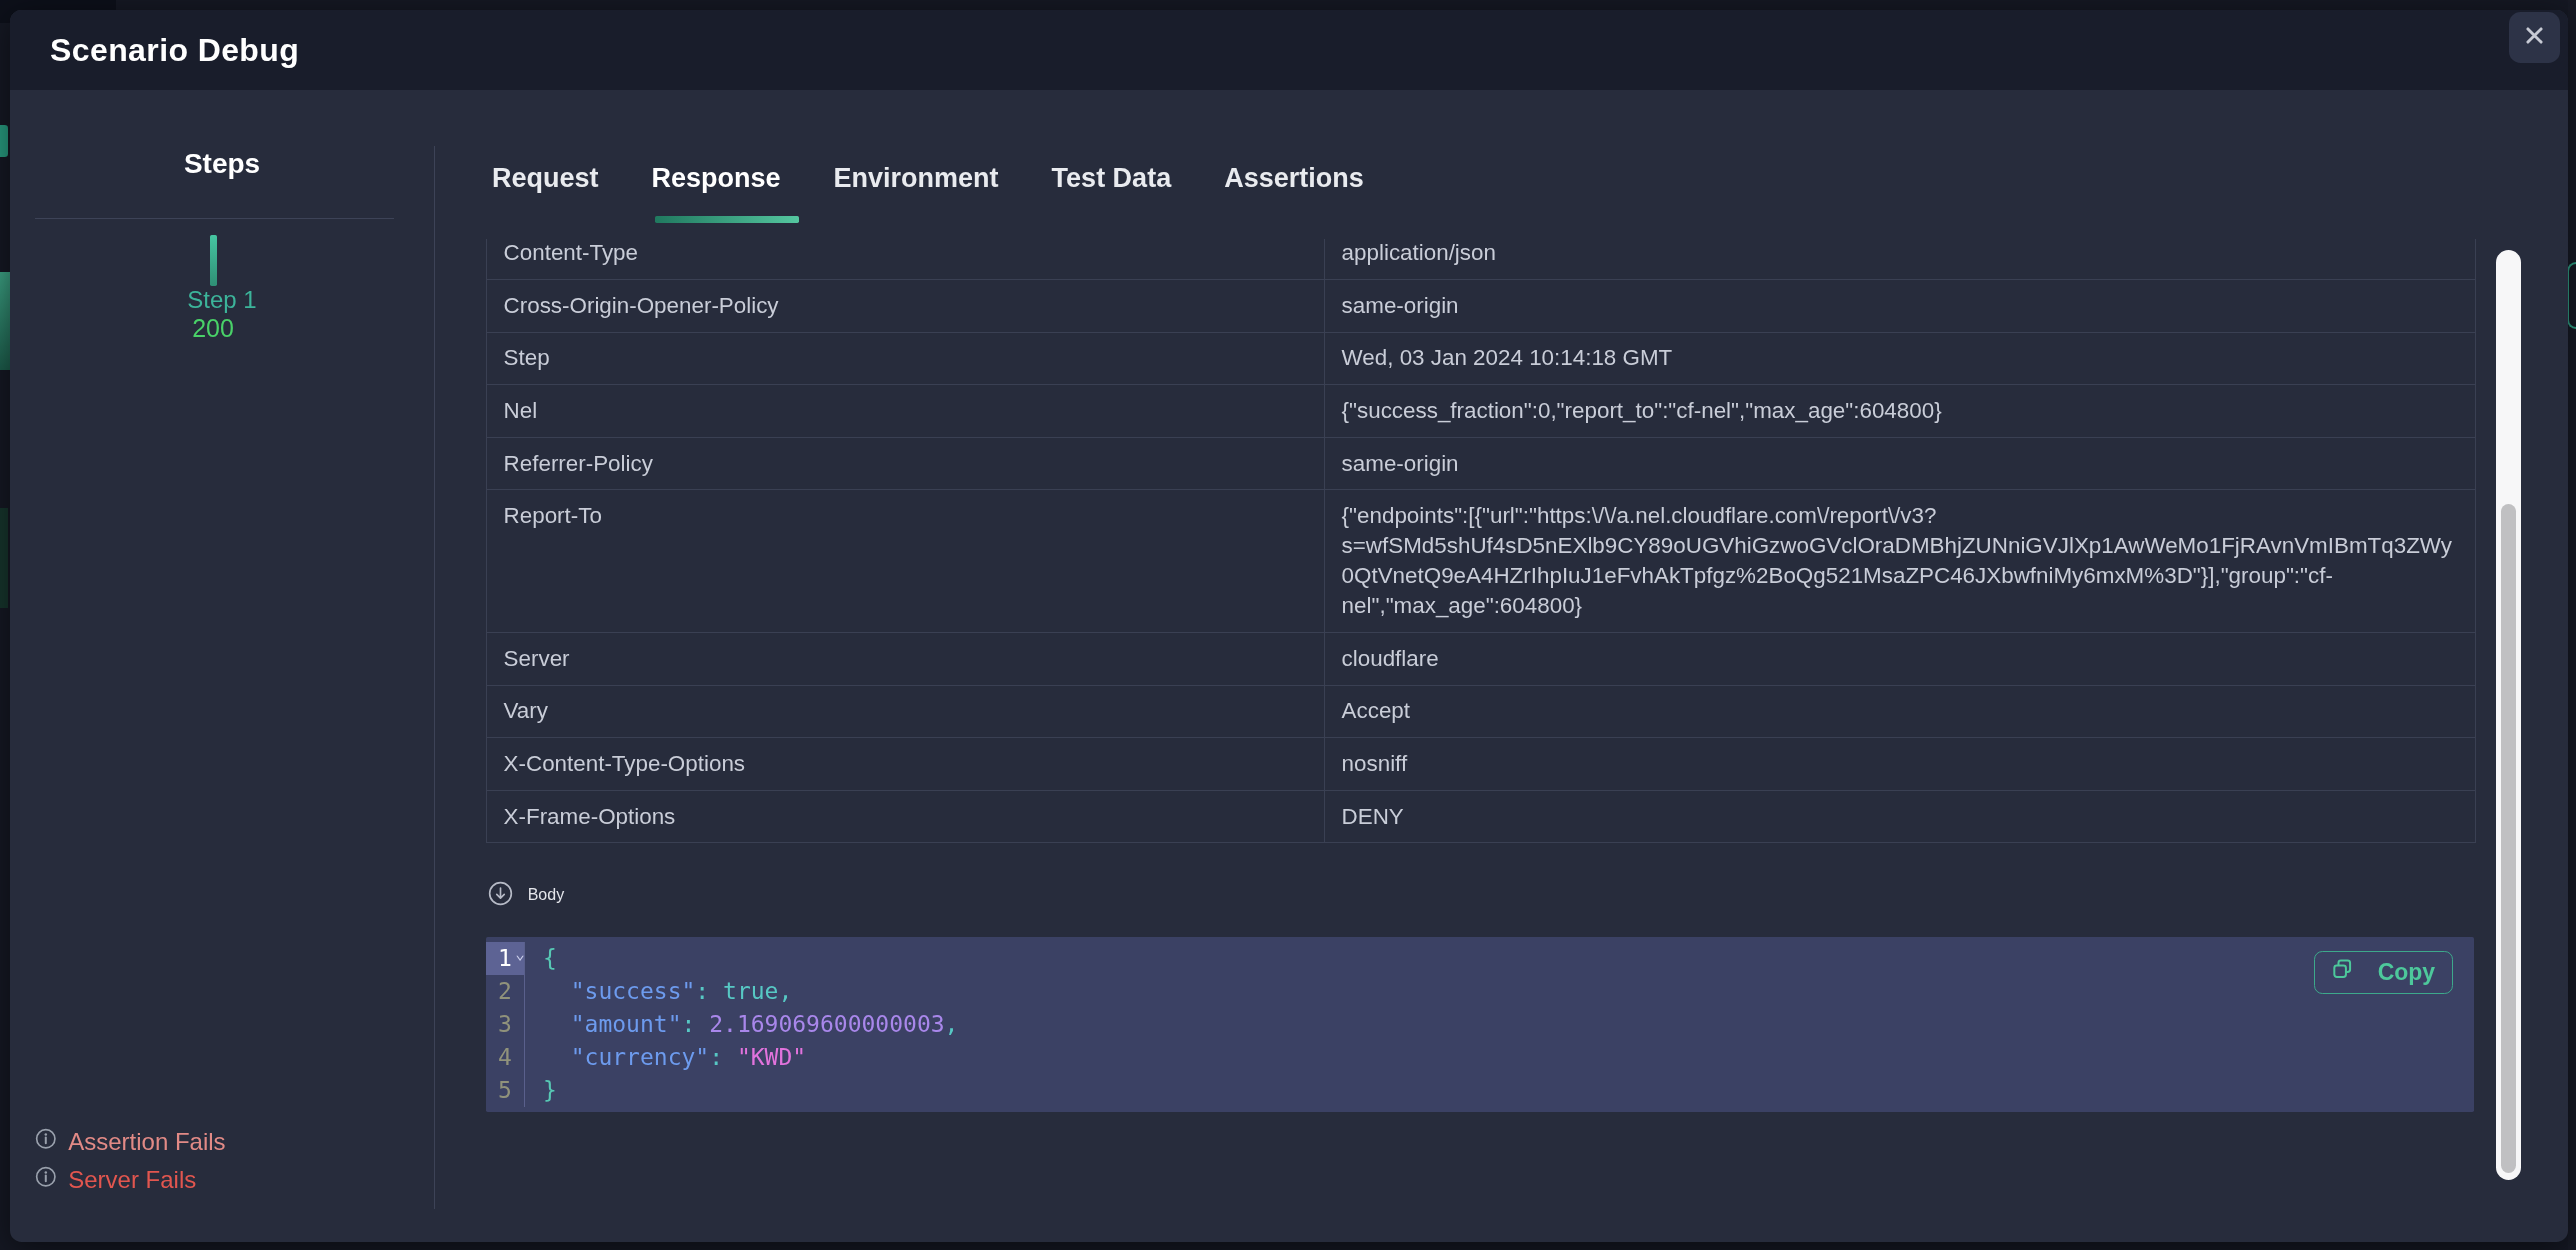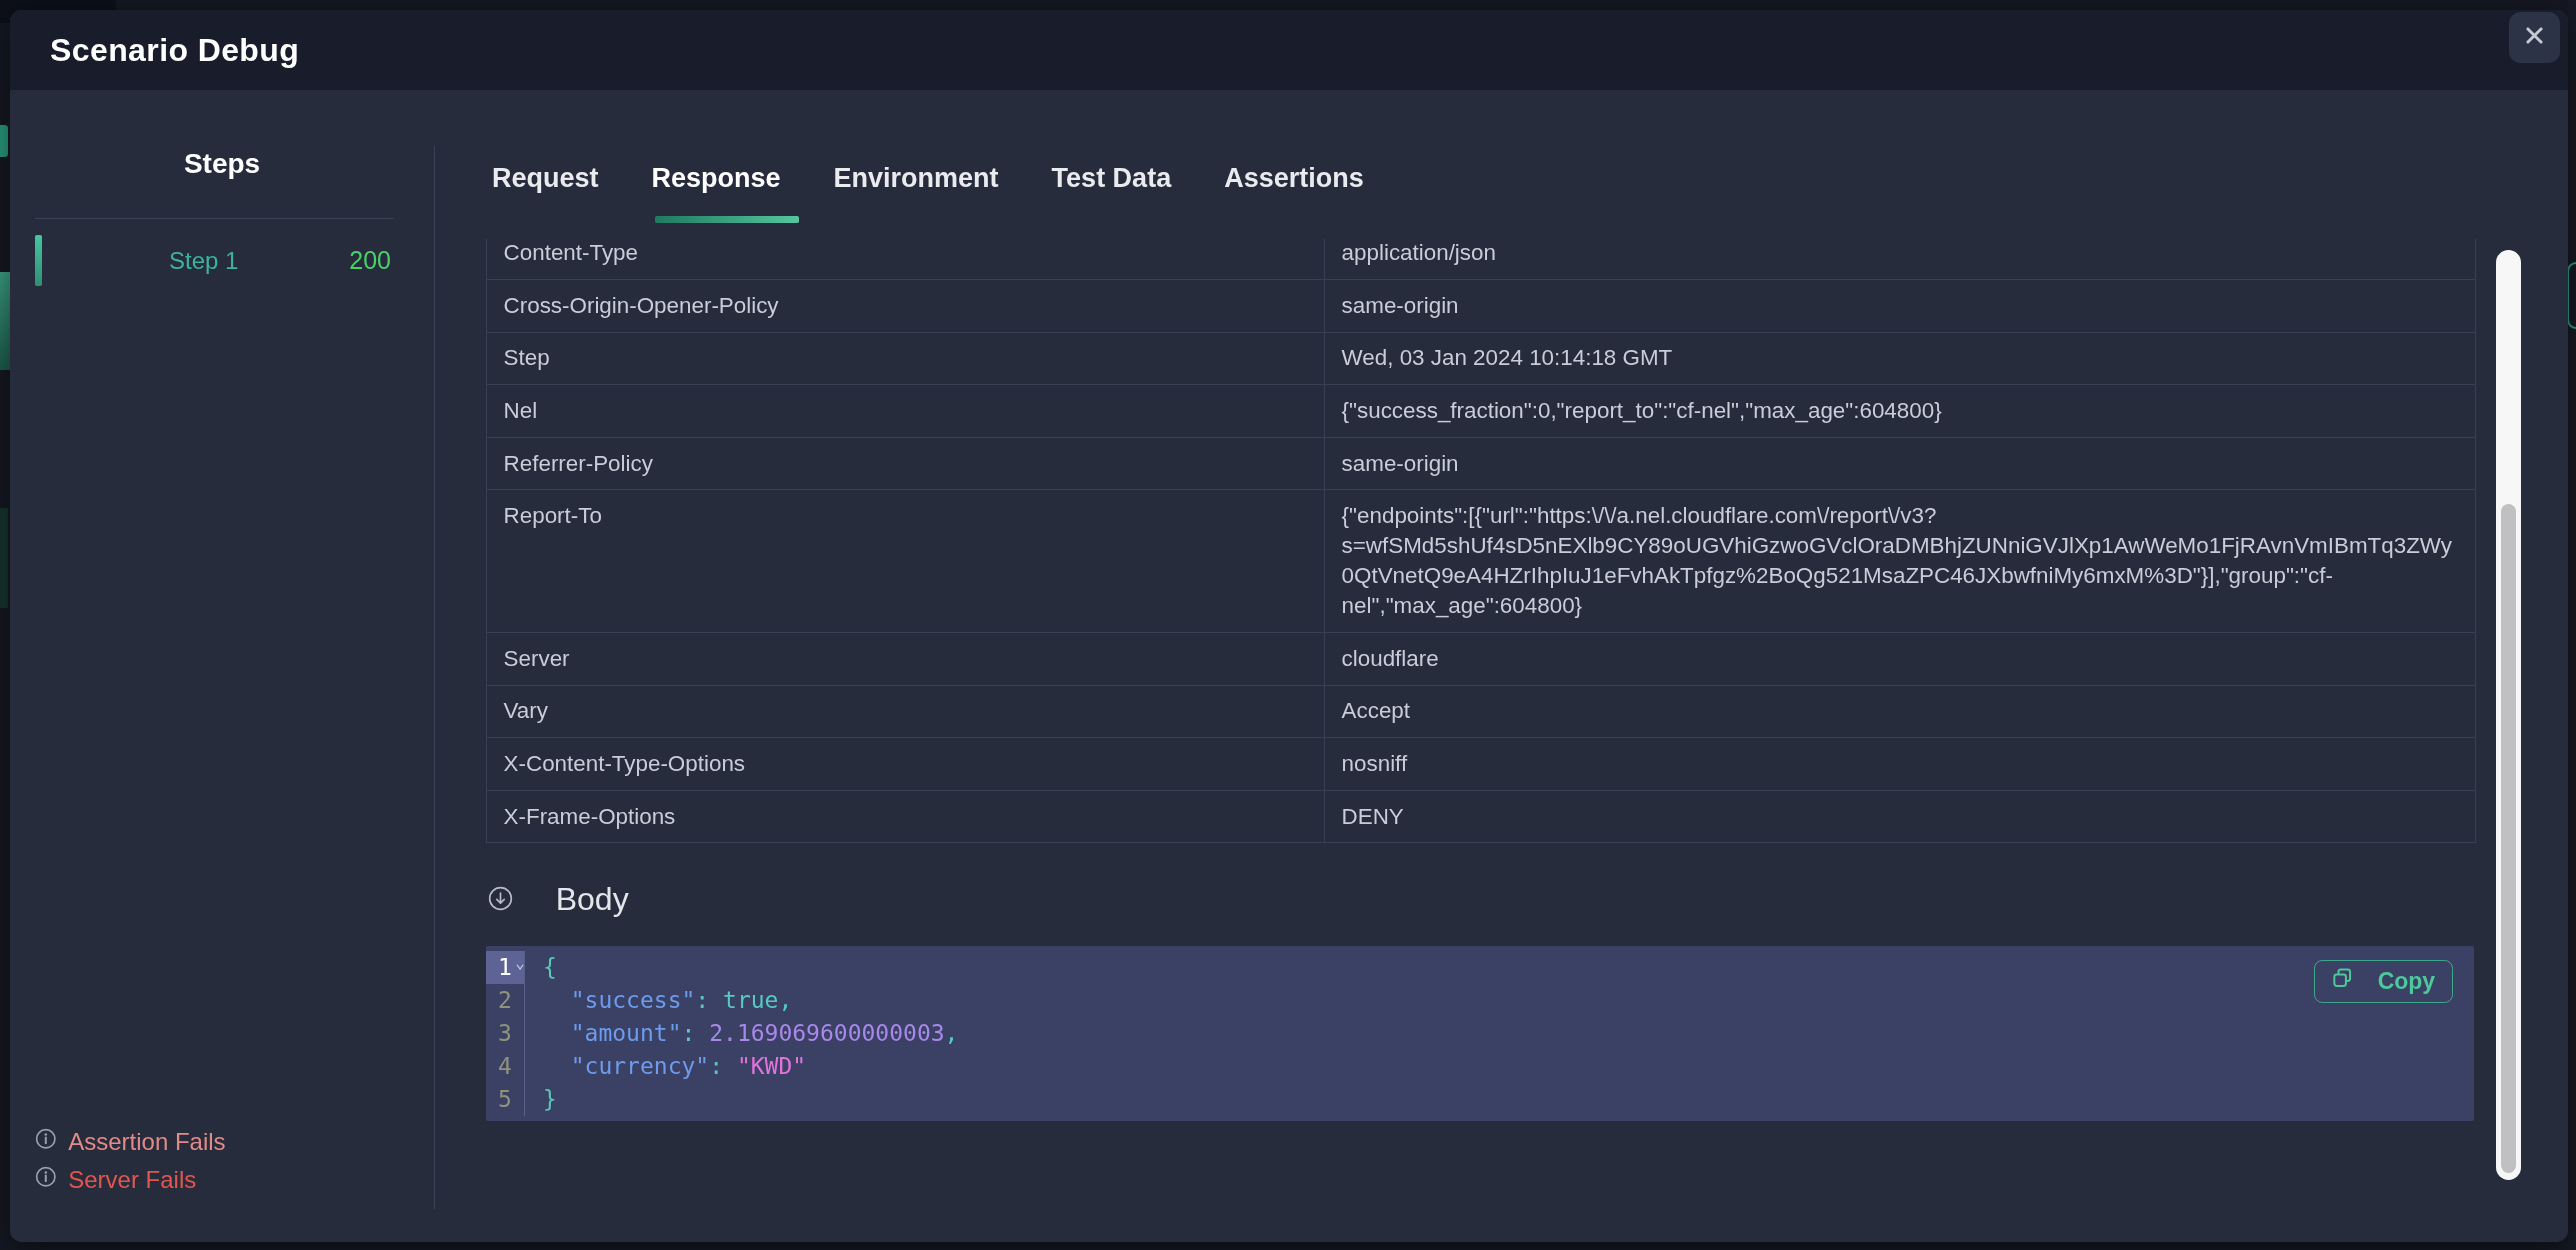--- a/index.html
+++ b/index.html
@@ -18,21 +18,21 @@
   .modal-header{height:80px;background:#191d2b;display:flex;align-items:center;padding-left:40px;}
   .modal-title{font-size:32px;font-weight:600;color:#ffffff;letter-spacing:0.4px;}
   .close-btn{position:absolute;top:1.7px;right:8.3px;width:51px;height:51px;border-radius:11.6px;background:#2d3347;
              display:flex;align-items:center;justify-content:center;cursor:pointer;border:none;}
 
   
   .sidebar{position:absolute;left:0;top:80px;bottom:0;width:424px;padding:0 25px;box-sizing:border-box;text-align:center;}
   .steps-title{margin-top:58px;font-size:28px;font-weight:600;color:#ffffff;}
   .sidebar-divider{margin-top:38px;height:0.8px;background:#3d4357;width:359px;}
   .steps-list{margin-top:16.6px;}
-  .step-item{display:flex;align-items:center;height:51px;cursor:pointer;}
+  .step-item{display:flex;align-items:center;height:51px;cursor:pointer;flex-direction:column;}
   .step-bar{width:6.6px;height:51px;border-radius:1.7px;background:linear-gradient(180deg,#46c5a1,#2f8f75);margin-right:16.6px;flex:none;}
   .step-label{font-size:24px;color:#3cb49a;flex:1;}
   .step-status{font-size:25px;color:#49d168;margin-right:18px;}
   .fails{position:absolute;left:25px;bottom:48px;display:flex;flex-direction:column;gap:10px;}
   .fail-link{display:flex;align-items:center;gap:11.6px;font-size:24px;cursor:pointer;}
   .fail-link.tone-soft .fail-label{color:#e28a86;}
   .fail-link.tone-strong .fail-label{color:#e2564f;}
 
   .vdivider{position:absolute;left:424px;top:136px;height:1063px;width:0.8px;background:#3d4357;}
 
@@ -45,21 +45,21 @@
 
   
   .scrollview{position:absolute;left:476px;top:229px;width:1990px;height:938px;overflow:hidden;}
   .headers-table{margin-top:-11.6px;border:0.8px solid #3a4053;border-top:none;}
   .header-row{display:grid;grid-template-columns:837px 1fr;border-bottom:0.8px solid #3a4053;}
   .header-row:last-child{border-bottom:none;}
   .cell{padding:10.8px 16.6px;font-size:22.4px;line-height:30px;color:#c9cdd8;}
   .cell.value{border-left:0.8px solid #3a4053;overflow-wrap:anywhere;}
 
   .body-section{display:flex;align-items:center;gap:15px;margin-top:38px;padding-left:1.7px;}
-  .body-label{font-size:32px;color:#e4e6eb;margin-left:28px;}
+  .body-label{font-size:16px;color:#e4e6eb;}
 
   
   .codeblock{margin-top:28px;margin-right:1.7px;background:#3b4164;border-radius:1.7px;position:relative;
              padding:5px 0;font-family:"DejaVu Sans Mono",monospace;}
   .code-row{display:flex;line-height:33px;font-size:23px;}
   .gutter{width:38px;flex:none;text-align:center;color:#90927b;border-right:0.8px solid #5a608c;position:relative;}
   .code-row.active .gutter{background:#5d6394;color:#ffffff;}
   .fold{display:none;}
   .code-row.active .fold{display:block;position:absolute;right:-0.8px;top:3.3px;font-size:16px;color:#cdd1ec;line-height:1;}
   .fold::before{content:"⌄";}

